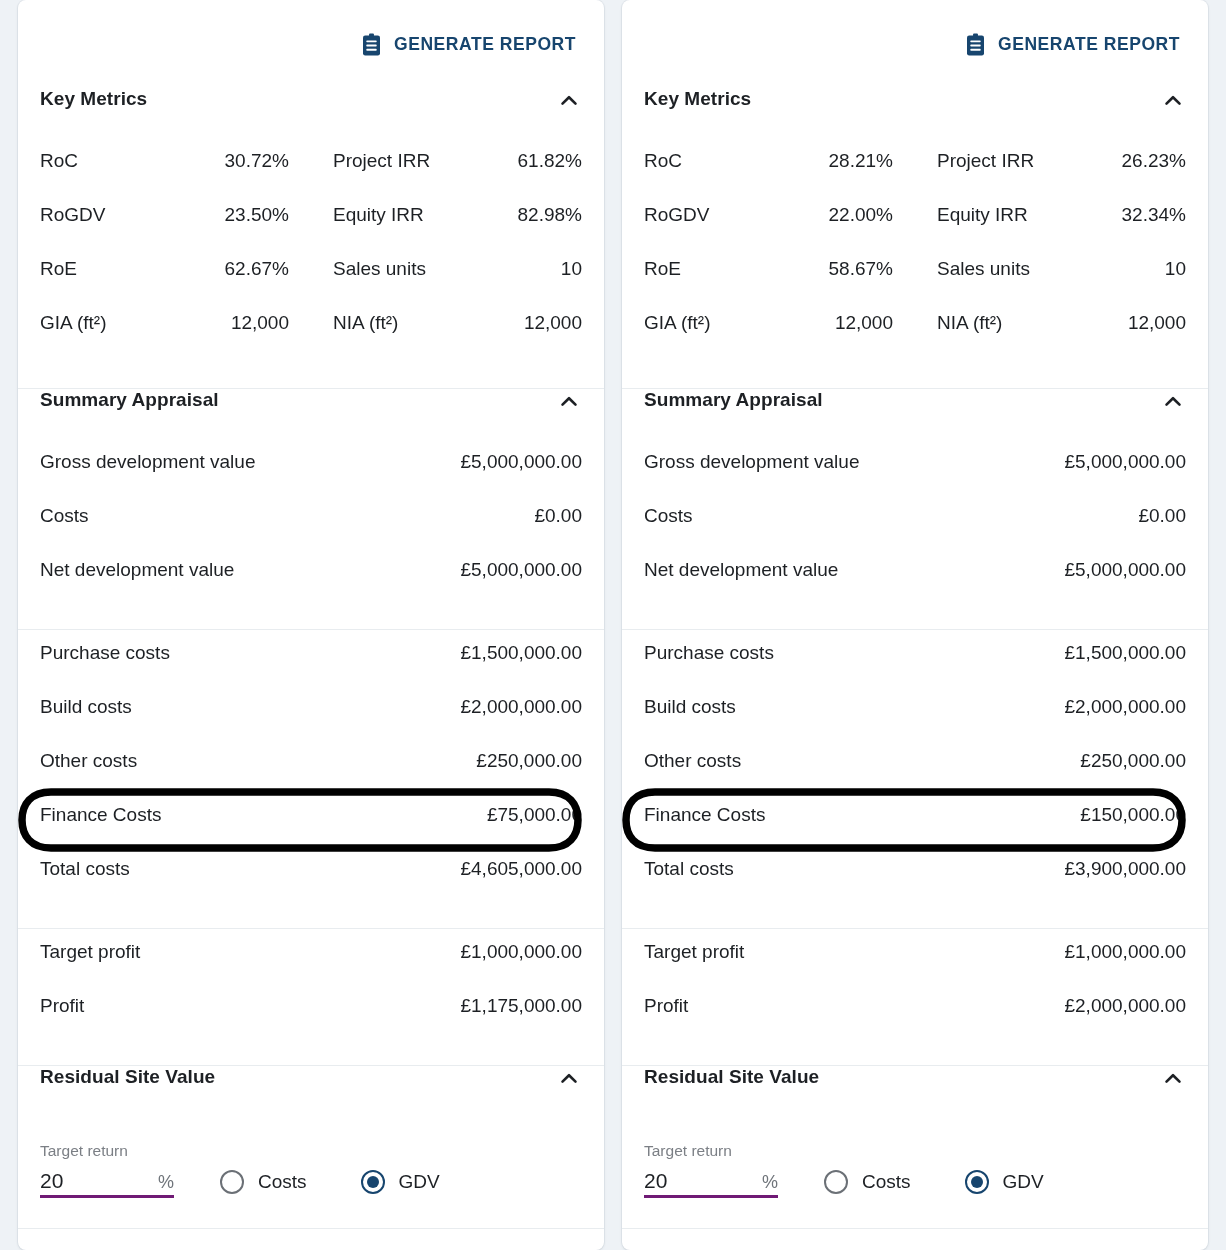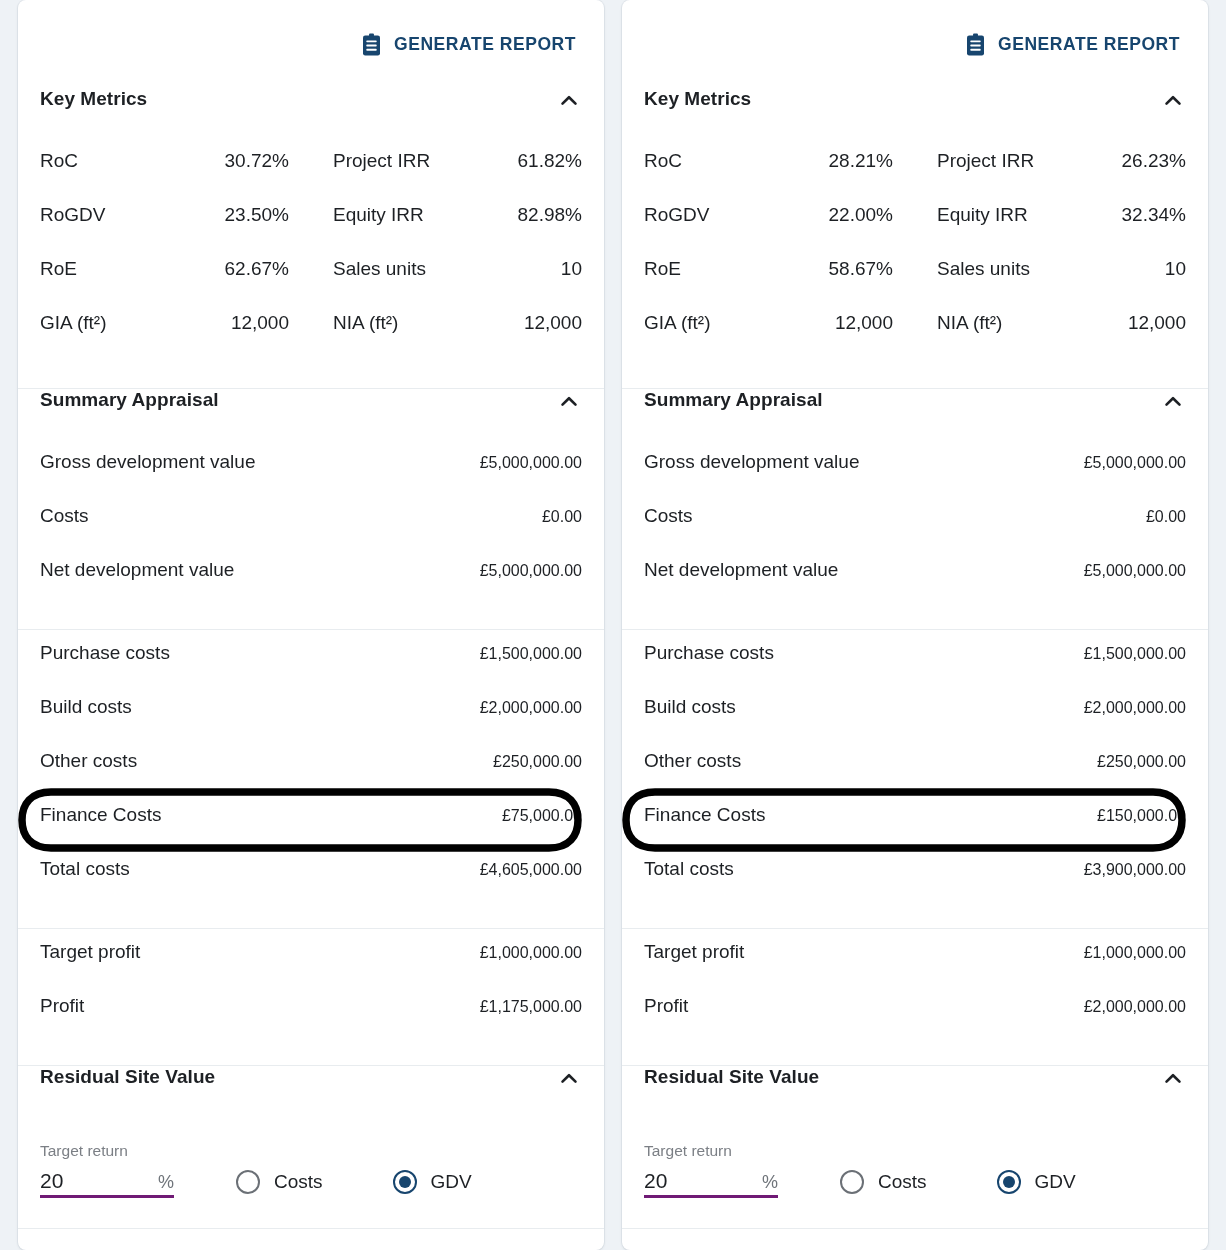--- a/index.html
+++ b/index.html
@@ -100,21 +100,21 @@
   .rowgroup.tight { padding-top: 12px; }
   .arow {
     display: flex;
     justify-content: space-between;
     align-items: baseline;
     height: 54px;
     position: relative;
   }
   .arow .k { font-size: 19px; color: #1d2024; }
   .arow .v {
-    font-size: 16px; color: #1d2024;
+    font-size: 19px; color: #1d2024;
     font-variant-numeric: tabular-nums;
   }
   .subdiv {
     border-top: 1px solid #e8ecef;
     margin: 0 -22px;
   }
 
   
   .highlight-wrap { position: relative; }
   .oval {
@@ -124,21 +124,21 @@
     width: 566px;
     height: 66px;
     pointer-events: none;
     overflow: visible;
   }
 
   
   .rsv-body {
     display: flex;
     align-items: flex-end;
-    gap: 16px;
+    gap: 0;
     padding: 14px 0 30px 0;
   }
   .field {
     width: 134px;
     margin-right: 46px;
   }
   .field .flabel {
     font-size: 15.5px;
     color: #7b7f85;
     margin-bottom: 9px;

